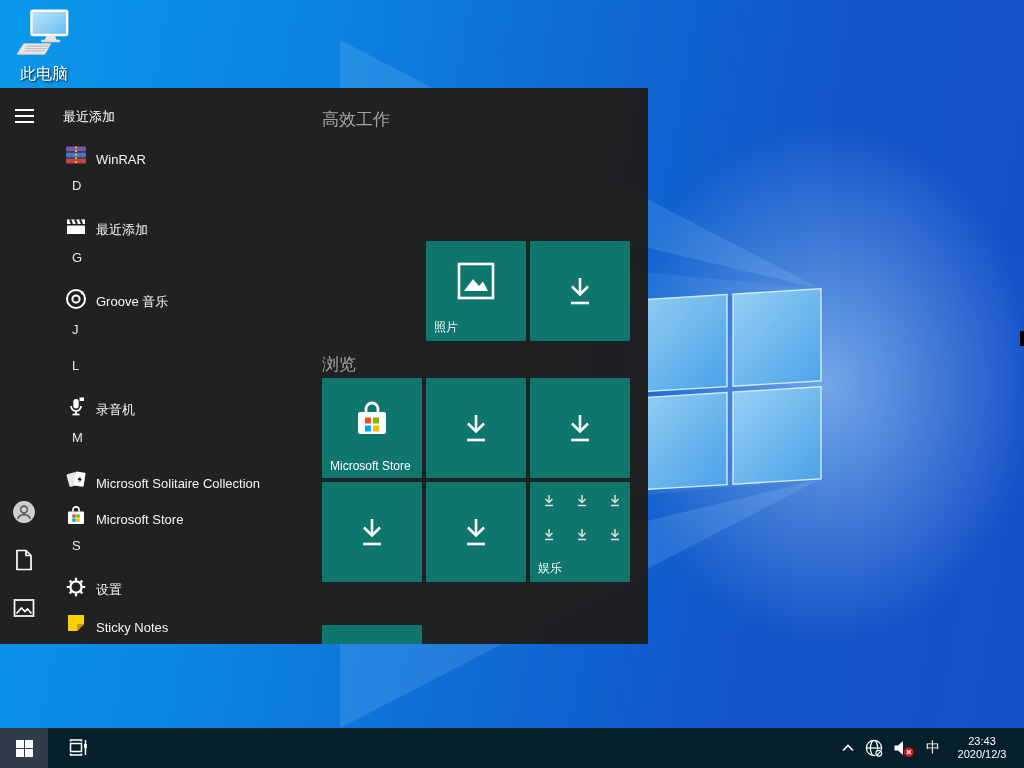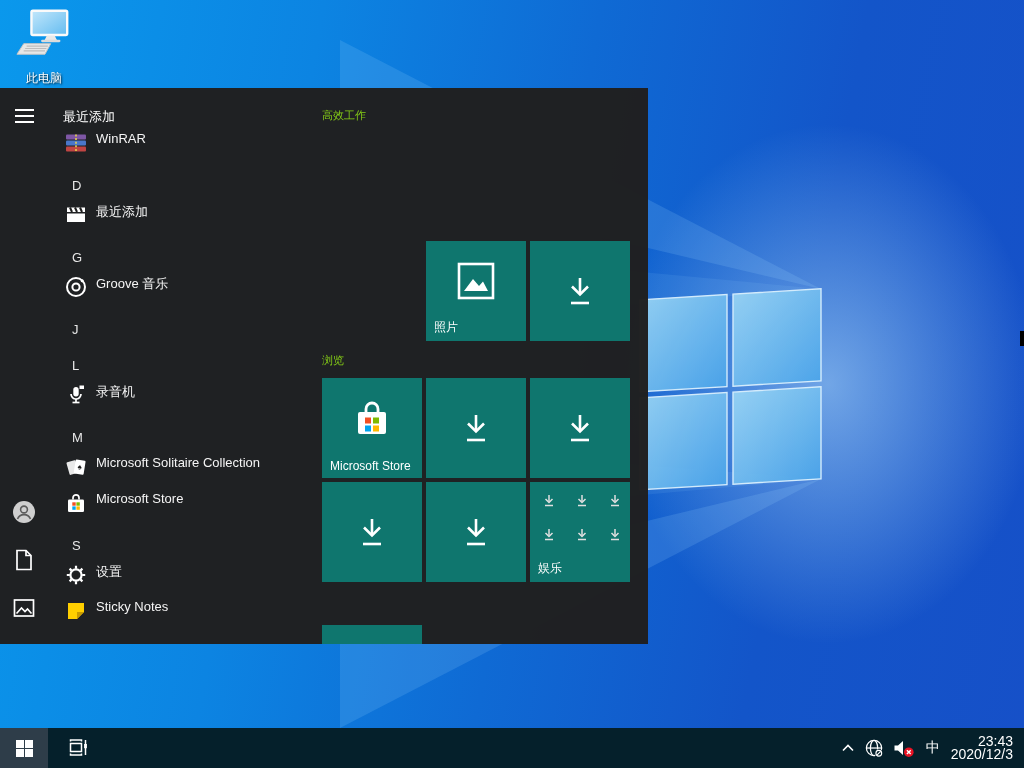--- a/index.html
+++ b/index.html
@@ -8,47 +8,47 @@
     font-family:"Liberation Sans","DejaVu Sans",sans-serif;
     background:linear-gradient(100deg,#0a98ec 0%,#0c84e2 28%,#0f6ad4 52%,#1355c9 75%,#1650c8 100%);
     -webkit-font-smoothing:antialiased;
   }
   svg{display:block}
   
   #wallpaper{position:absolute;left:0;top:0;z-index:0;pointer-events:none}
   #edge-sliver{position:absolute;right:0;top:331px;width:4px;height:15px;background:#000;z-index:6}
   
   .dicon{position:absolute;left:8px;top:8px;width:72px;z-index:1;display:flex;flex-direction:column;align-items:center;cursor:default}
-  .dlabel{color:#fff;font-size:12px;margin-top:12px;text-shadow:1px 1px 2px rgba(0,0,0,.85)}
+  .dlabel{color:#fff;font-size:16px;margin-top:6px;text-shadow:1px 1px 2px rgba(0,0,0,.85)}
   
   #startmenu{position:absolute;left:0;top:88px;width:648px;height:556px;background:rgba(31,31,31,.985);z-index:5;overflow:hidden;color:#fff}
   .rail-btn{position:absolute;left:0;width:48px;height:40px;display:flex;align-items:center;justify-content:center}
   .applist-header{position:absolute;left:63px;top:20px;font-size:13px;color:#fff}
   .applist{position:absolute;left:48px;top:43px;width:262px}
-  .app-row{height:36px;display:flex;align-items:flex-start;padding-left:16px;box-sizing:border-box}
+  .app-row{height:36px;display:flex;align-items:flex-end;padding-left:16px;box-sizing:border-box}
   .app-row .app-icon{width:24px;height:24px;flex:0 0 24px;display:flex;align-items:center;justify-content:center}
   .app-row .app-label{margin-left:8px;font-size:13px;color:#f5f5f5;white-space:nowrap}
   .sec-row{height:36px;display:flex;align-items:center;padding-left:24px;box-sizing:border-box}
   .sec-letter{font-size:13px;color:#e8e8e8}
   
   .tiles{position:absolute;left:322px;top:0;width:326px;height:640px}
-  .tgroup-header{position:absolute;font-size:11px;color:#84cc16}
+  .tgroup-header{position:absolute;font-size:17px;color:#a3a3a3}
   .tile{position:absolute;width:100px;height:100px;background:#0f766e;box-sizing:border-box}
   .tile .tico{position:absolute;left:50%;top:42%;transform:translate(-50%,-50%)}
   .tile .tlabel{position:absolute;left:8px;bottom:5px;font-size:12px;color:#fff;white-space:nowrap}
   .tile.labeled .tico{top:40%}
   
   #taskbar{position:absolute;left:0;top:728px;width:1024px;height:40px;background:#05202b;z-index:10;display:flex;align-items:center}
   .tb-btn{height:40px;display:flex;align-items:center;justify-content:center}
   #start-btn{width:48px;background:#2e3d49}
   #taskview-btn{width:44px;margin-left:8px}
   #tray{position:absolute;right:0;top:0;height:40px;display:flex;align-items:center;gap:7px;padding-right:11px}
   .tray-ico{display:flex;align-items:center;justify-content:center;height:40px}
   #ime{color:#fff;font-size:14px;width:22px;text-align:center}
-  #clock{color:#fff;font-size:14px;line-height:13px;text-align:right;min-width:62px}
+  #clock{color:#fff;font-size:11px;line-height:13px;text-align:center;min-width:62px}
 </style>
 </head>
 <body>
 
 <svg id="wallpaper" width="1024" height="768" viewBox="0 0 1024 768">
   <defs>
     <linearGradient id="pane" x1="0" y1="0" x2="1" y2="1">
       <stop offset="0" stop-color="#9bd6f5"></stop>
         <stop offset="1" stop-color="#4ba5ea"></stop>
     </linearGradient>

